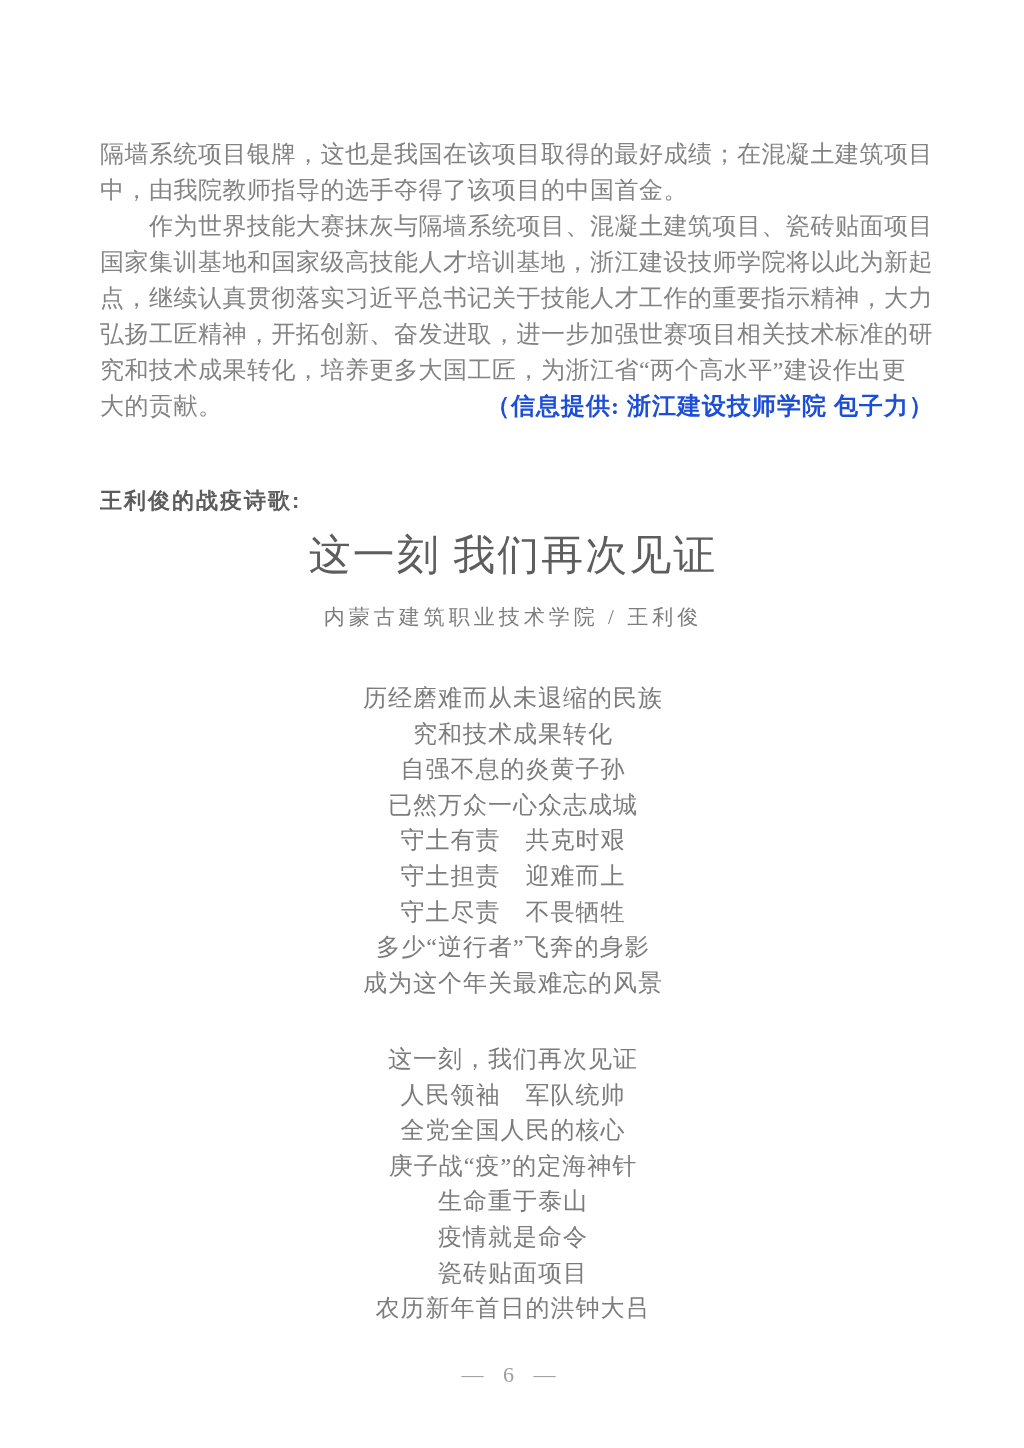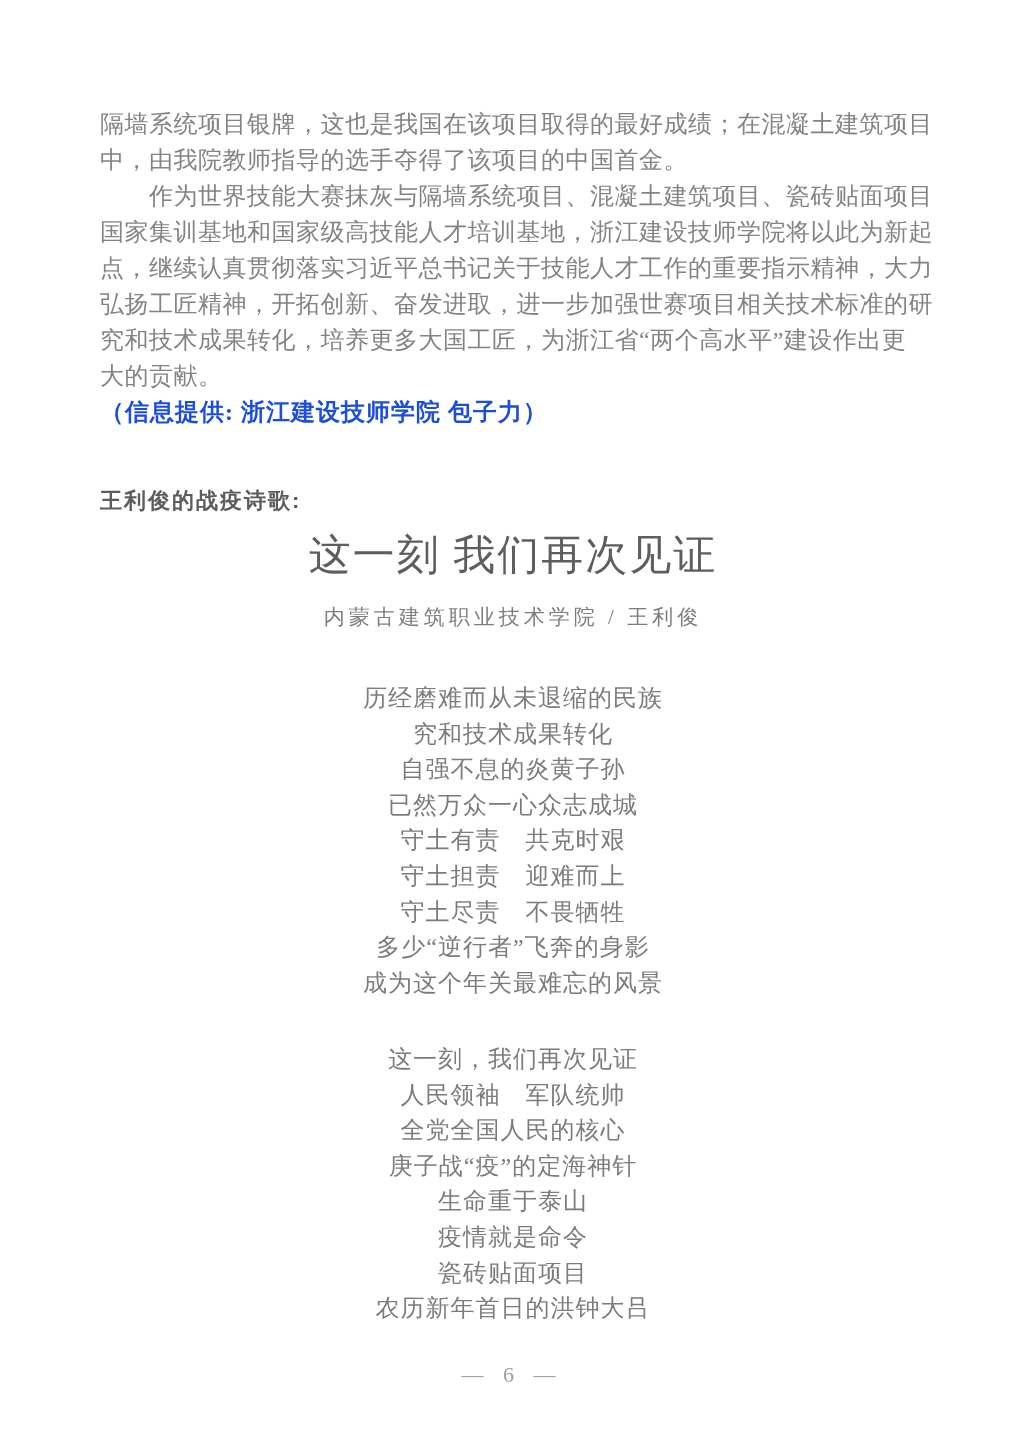--- a/index.html
+++ b/index.html
@@ -9,34 +9,33 @@
     height: 1448px;
     background: #ffffff;
     overflow: hidden;
     font-family: "Liberation Serif", "DejaVu Serif", serif;
   }
 
   
   .body-block {
     position: absolute;
     left: 100px;
-    top: 106px;
+    top: 136px;
     width: 834px;
     font-size: 24px;
     line-height: 36px;
     letter-spacing: 0.5px;
     color: #838383;
   }
   .body-block div { white-space: nowrap; }
   .body-last-row {
     display: flex;
     justify-content: space-between;
     align-items: baseline;
     white-space: nowrap;
-    flex-direction: column;
   }
   .credit {
     font-weight: bold;
     color: #1d4ed8;
     letter-spacing: 1px;
   }
 
   
   .section-heading {
     position: absolute;

